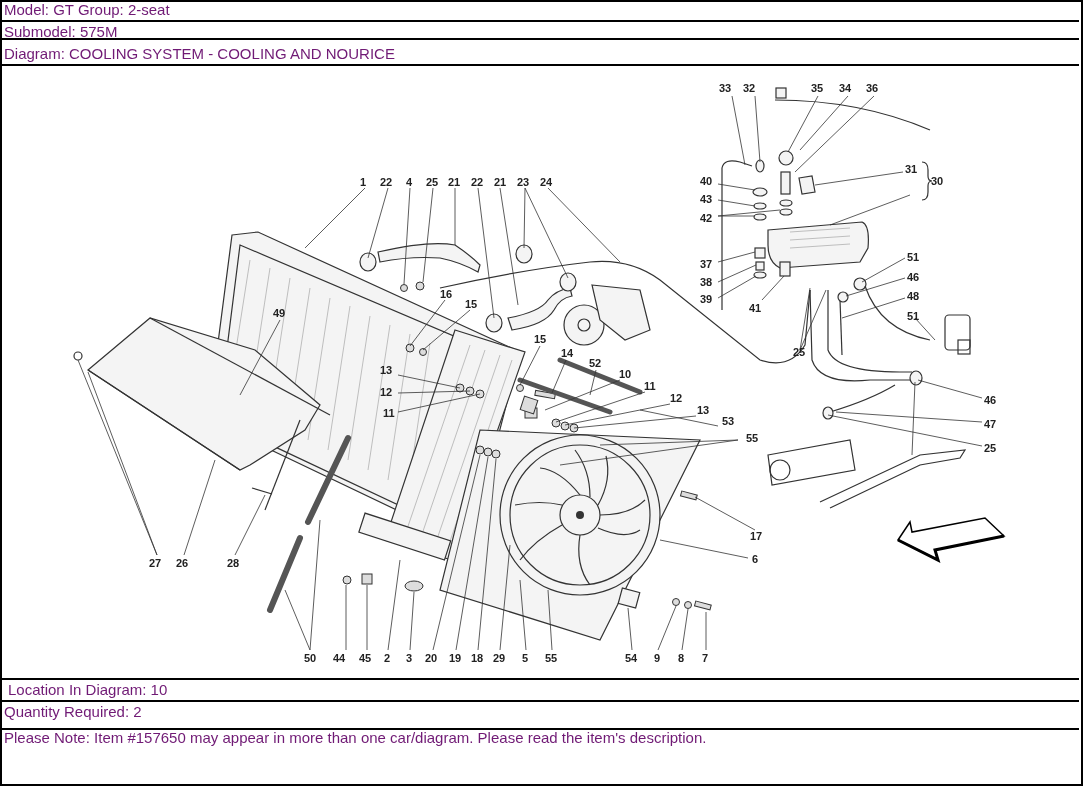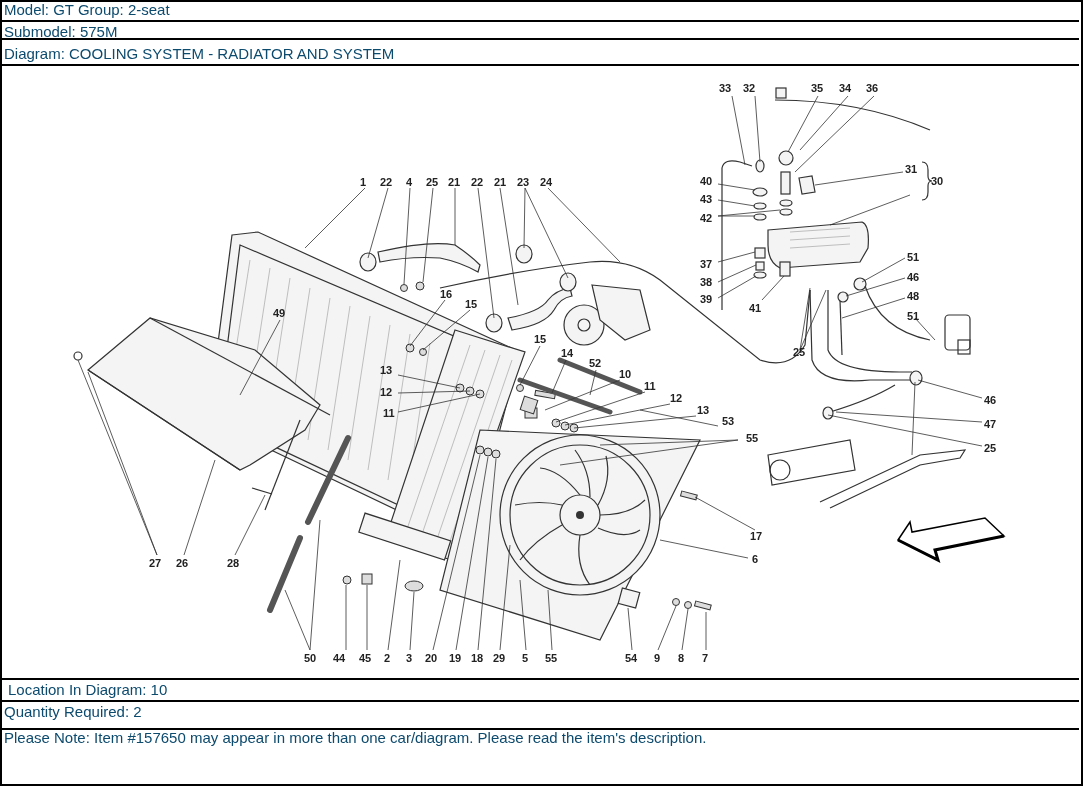--- a/index.html
+++ b/index.html
@@ -2,21 +2,21 @@
 <html><head>
 <meta charset="utf-8">
 <style>
   html, body { margin:0; padding:0; background:#ffffff; }
   body { width:1083px; height:786px; position:relative; overflow:hidden;
          font-family:"Liberation Sans", sans-serif; }
   .frame { position:absolute; left:0; top:0; width:1079px; height:782px;
            border:2px solid #000; border-right-width:3px; border-bottom-width:3px;
            box-sizing:content-box; }
   .row { position:absolute; left:0; width:1079px; border-bottom:2px solid #000;
-         box-sizing:border-box; font-size:15px; color:#0c4a6e; padding-left:4px;
+         box-sizing:border-box; font-size:15px; color:#701a75; padding-left:4px;
          line-height:20px; white-space:nowrap; }
   .r1 { top:0; height:22px; }
   .r2 { top:22px; height:18px; }
   .r3 { top:44px; height:22px; }
   .diagram-area { position:absolute; left:0; top:66px; width:1079px; height:612px; }
   .r4 { top:678px; height:22px; border-top:0; }
   .r5 { top:700px; height:22px; }
   .r6 { top:722px; height:60px; border-bottom:0; }
   .bottom-line { position:absolute; left:0; top:678px; width:1079px; height:2px; background:#000; }
   svg text { font-family:"Liberation Sans", sans-serif; font-weight:bold; font-size:11px; fill:#222; }
@@ -25,21 +25,21 @@
   .leader { stroke:#333; stroke-width:0.8; fill:none; }
   .hatch { stroke:#999; stroke-width:0.6; }
 </style>
 </head>
 <body>
 
 <div class="frame"></div>
 
 <div class="row r1">Model: GT Group: 2-seat</div>
 <div class="row r2">Submodel: 575M</div>
-<div class="row r3">Diagram: COOLING SYSTEM - RADIATOR AND SYSTEM</div>
+<div class="row r3">Diagram: COOLING SYSTEM - COOLING AND NOURICE</div>
 
 <div class="diagram-area">
 <svg width="1079" height="612" viewBox="0 66 1079 612">
 
   <g>
     <polygon class="partf" points="232,235 258,232 520,352 470,545 208,420"></polygon>
     <polygon class="part" points="240,245 510,360 462,535 218,420"></polygon>
     <g class="hatch">
       <line x1="250" y1="260" x2="228" y2="400"></line>
           <line x1="270" y1="268" x2="248" y2="410"></line>

